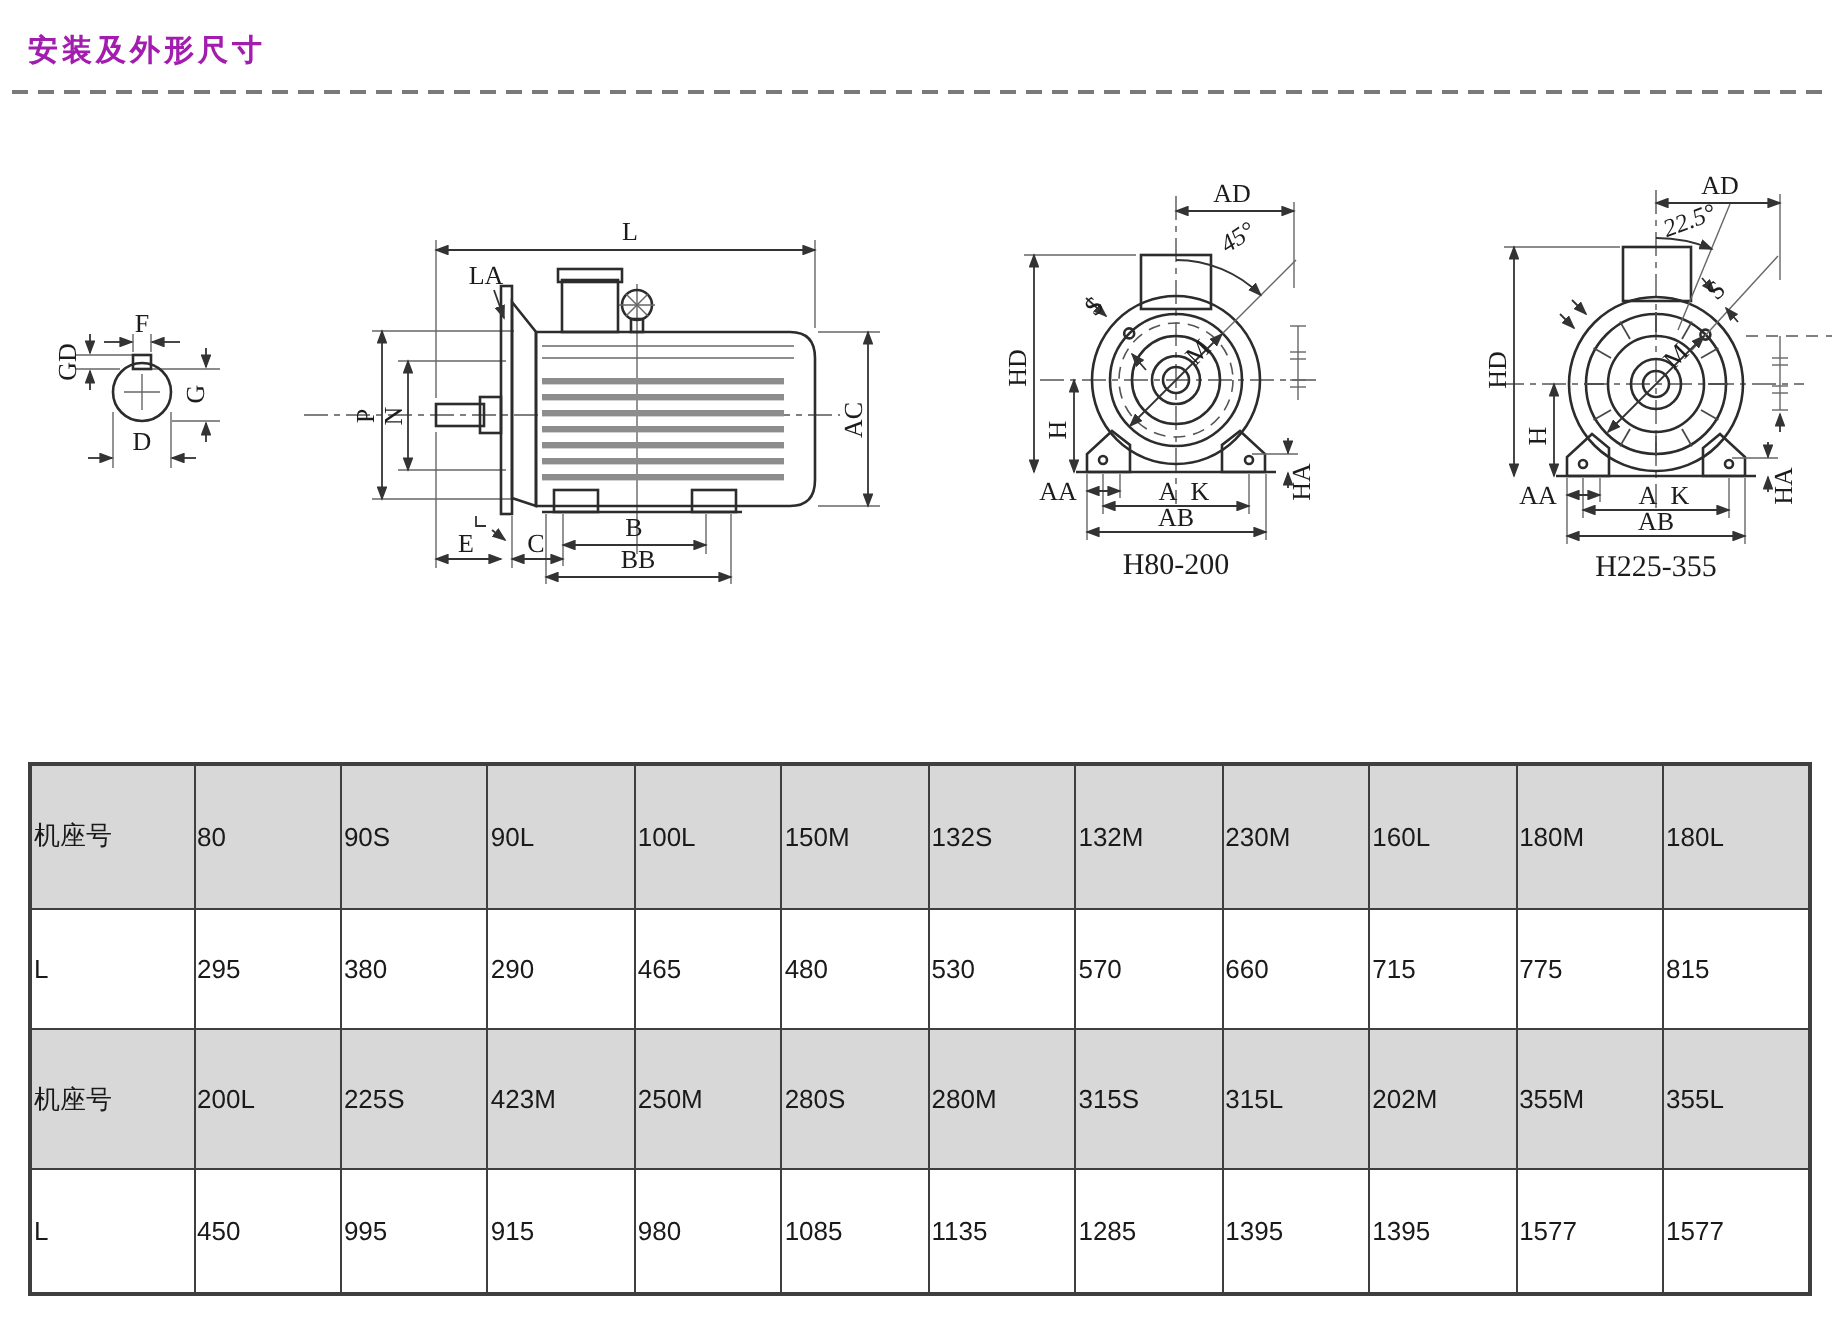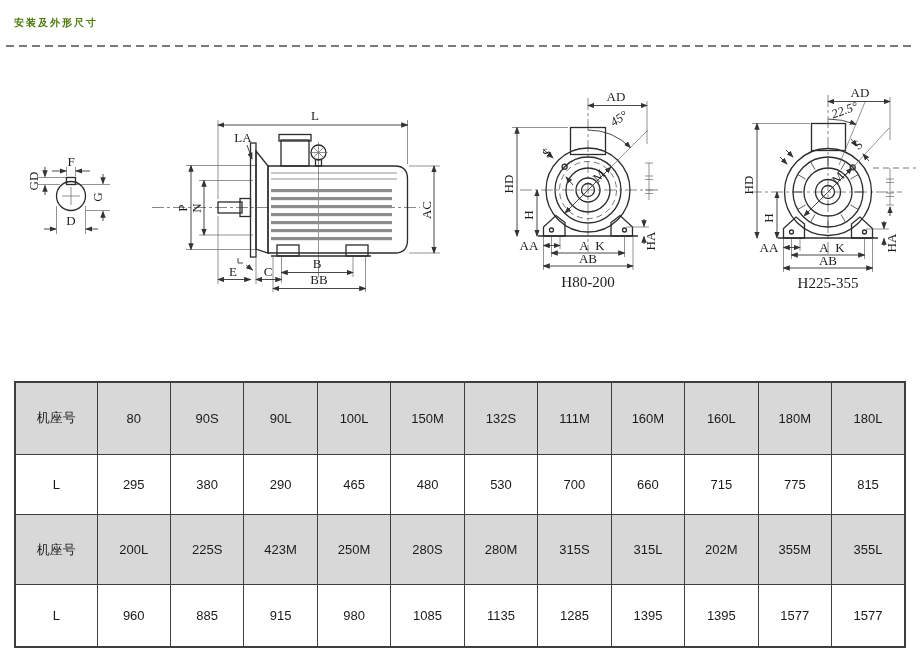--- a/index.html
+++ b/index.html
@@ -1,33 +1,33 @@
 <!DOCTYPE html>
 <html><head>
 <meta charset="utf-8">
 <style>
   html,body{margin:0;padding:0;background:#fff;}
   body{width:920px;height:668px;position:relative;overflow:hidden;
        font-family:"Liberation Sans","DejaVu Sans",sans-serif;color:#1a1a1a;}
-  .page-title{position:absolute;left:14px;top:16px;font-size:10px;font-weight:bold;
-       letter-spacing:2px;color:#4d7c0f;}
+  .page-title{position:absolute;left:14px;top:16px;font-size:15px;font-weight:bold;
+       letter-spacing:2px;color:#a21caf;}
   .divider{position:absolute;left:6px;top:45px;width:908px;height:2px;
        background:repeating-linear-gradient(90deg,#7a7a7a 0 8px,transparent 8px 13px);}
   #drawings{position:absolute;left:0;top:55px;}
   svg text{font-family:"Liberation Serif","DejaVu Serif",serif;font-size:13px;fill:#1c1c1c;}
   svg text.cap{font-size:15px;}
   svg text.ang{font-style:italic;font-size:12.5px;}
   .o{stroke:#2c2c2c;stroke-width:1.3;fill:none;}
   .d{stroke:#333;stroke-width:0.9;fill:none;}
   .t{stroke:#666;stroke-width:0.7;fill:none;}
   .cl{stroke:#555;stroke-width:0.7;fill:none;stroke-dasharray:12 3 3 3;}
   .dash{stroke:#555;stroke-width:0.8;fill:none;stroke-dasharray:6 4;}
   table.dims{position:absolute;left:14px;top:381px;width:892px;height:267px;
        border-collapse:collapse;table-layout:fixed;border:2px solid #3f3f3f;}
-  table.dims td{border:1px solid #3f3f3f;text-align:center;vertical-align:middle;
+  table.dims td{border:1px solid #3f3f3f;vertical-align:middle;
        font-size:13px;color:#1a1a1a;}
   table.dims tr.gray td{background:#d8d8d8;}
   table.dims col.c0{width:82px;}
 </style>
 </head>
 <body>
 
 <div class="page-title">安装及外形尺寸</div>
 <div class="divider"></div>
 
@@ -310,35 +310,35 @@
     </colgroup>
   <tbody>
     <tr class="gray">
       <td>机座号</td>
       <td>80</td>
       <td>90S</td>
       <td>90L</td>
       <td>100L</td>
       <td>150M</td>
       <td>132S</td>
-      <td>111M</td>
-      <td>160M</td>
+      <td>132M</td>
+      <td>230M</td>
       <td>160L</td>
       <td>180M</td>
       <td>180L</td>
     </tr>
     <tr>
       <td>L</td>
       <td>295</td>
       <td>380</td>
       <td>290</td>
       <td>465</td>
       <td>480</td>
       <td>530</td>
-      <td>700</td>
+      <td>570</td>
       <td>660</td>
       <td>715</td>
       <td>775</td>
       <td>815</td>
     </tr>
     <tr class="gray">
       <td>机座号</td>
       <td>200L</td>
       <td>225S</td>
       <td>423M</td>
@@ -346,22 +346,22 @@
       <td>280S</td>
       <td>280M</td>
       <td>315S</td>
       <td>315L</td>
       <td>202M</td>
       <td>355M</td>
       <td>355L</td>
     </tr>
     <tr>
       <td>L</td>
-      <td>960</td>
-      <td>885</td>
+      <td>450</td>
+      <td>995</td>
       <td>915</td>
       <td>980</td>
       <td>1085</td>
       <td>1135</td>
       <td>1285</td>
       <td>1395</td>
       <td>1395</td>
       <td>1577</td>
       <td>1577</td>
     </tr>

